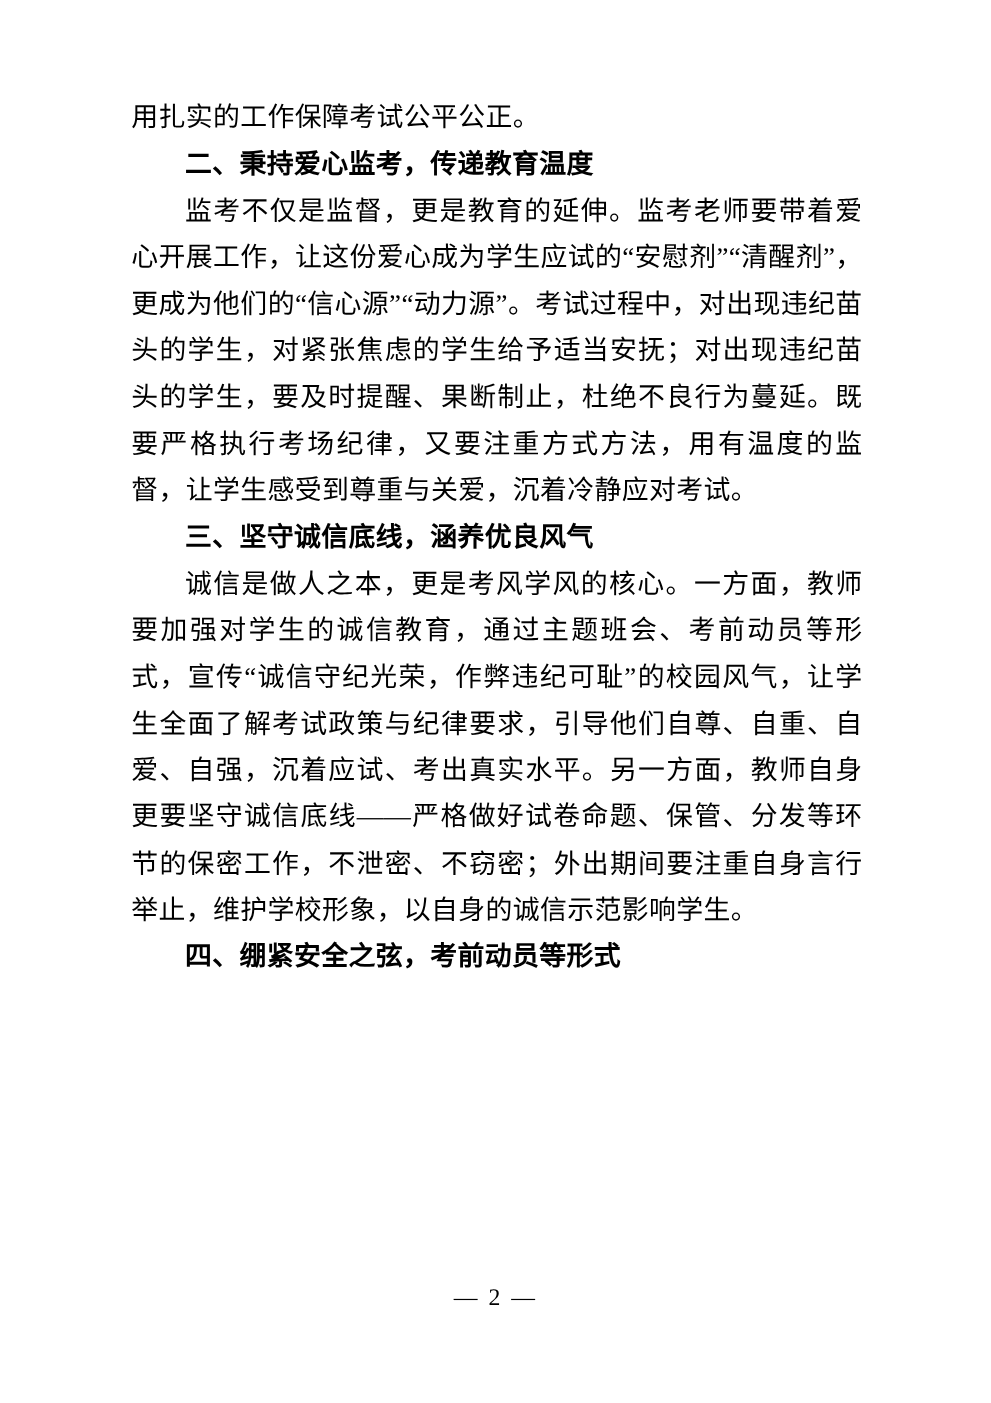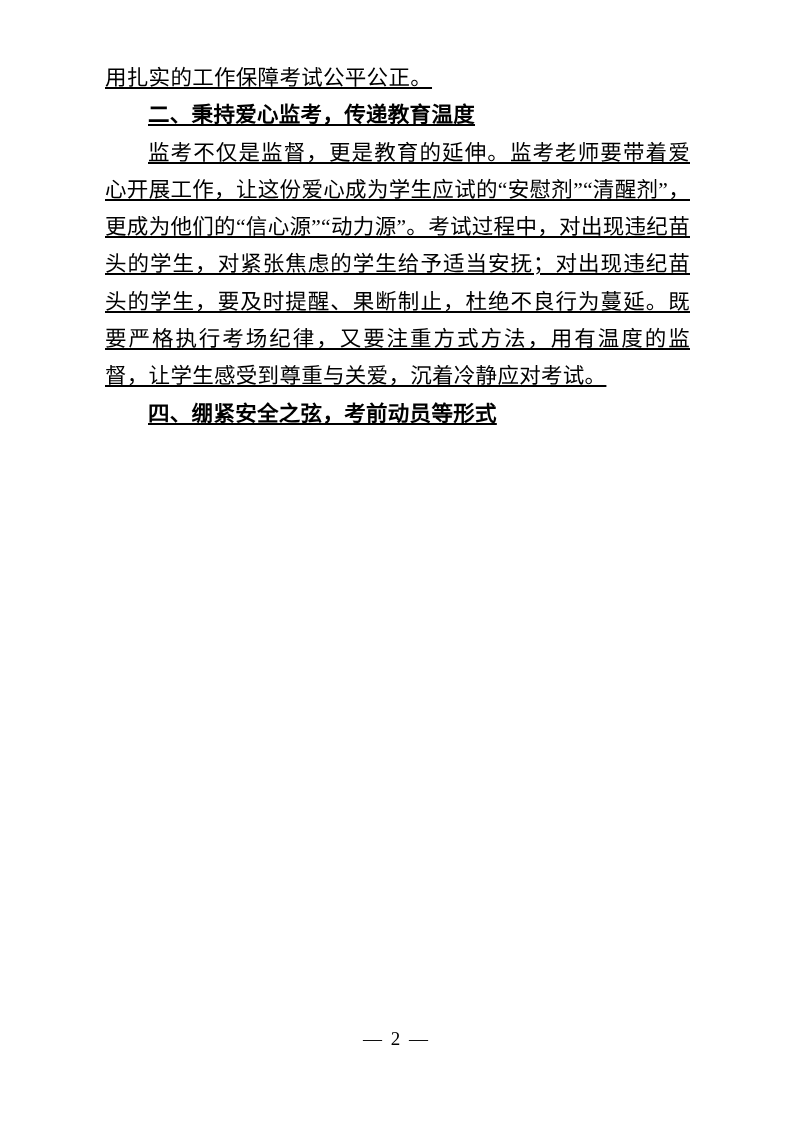--- a/index.html
+++ b/index.html
@@ -16,23 +16,22 @@
     background: #ffffff;
     overflow: hidden;
     color: #000000;
     font-family: "Liberation Serif", "DejaVu Serif", serif;
   }
   .content {
     position: absolute;
     top: 0;
     left: 105px;
     width: 585px;
-    padding-top: 60px;
+    padding-top: 76px;
     box-sizing: content-box;
-    text-decoration: underline;
   }
   .para, .heading {
     margin: 0;
     padding: 0;
     font-size: 21.5px;
     line-height: 37.3px;
     text-align: justify;
     text-justify: inter-ideograph;
     letter-spacing: 0.3px;
     word-break: break-all;
@@ -68,21 +67,23 @@
 
 <div class="page">
   <div class="content">
 
     <p class="para continuation">用扎实的工作保障考试公平公正。</p>
 
     <h2 class="heading">二、秉持爱心监考，传递教育温度</h2>
 
     <p class="para">监考不仅是监督，更是教育的延伸。监考老师要带着爱心开展工作，让这份爱心成为学生应试的“安慰剂”“清醒剂”，更成为他们的“信心源”“动力源”。考试过程中，对出现违纪苗头的学生，对紧张焦虑的学生给予适当安抚；对出现违纪苗头的学生，要及时提醒、果断制止，杜绝不良行为蔓延。既要严格执行考场纪律，又要注重方式方法，用有温度的监督，让学生感受到尊重与关爱，沉着冷静应对考试。</p>
 
+    <h2 class="heading">三、坚守诚信底线，涵养优良风气</h2>
 
+    <p class="para">诚信是做人之本，更是考风学风的核心。一方面，教师要加强对学生的诚信教育，通过主题班会、考前动员等形式，宣传“诚信守纪光荣，作弊违纪可耻”的校园风气，让学生全面了解考试政策与纪律要求，引导他们自尊、自重、自爱、自强，沉着应试、考出真实水平。另一方面，教师自身更要坚守诚信底线——严格做好试卷命题、保管、分发等环节的保密工作，不泄密、不窃密；外出期间要注重自身言行举止，维护学校形象，以自身的诚信示范影响学生。</p>
 
     <h2 class="heading">四、绷紧安全之弦，考前动员等形式</h2>
 
 
   </div>
 
   <div class="footer">
     <span class="page-number">— 2 —</span>
   </div>
 </div>

